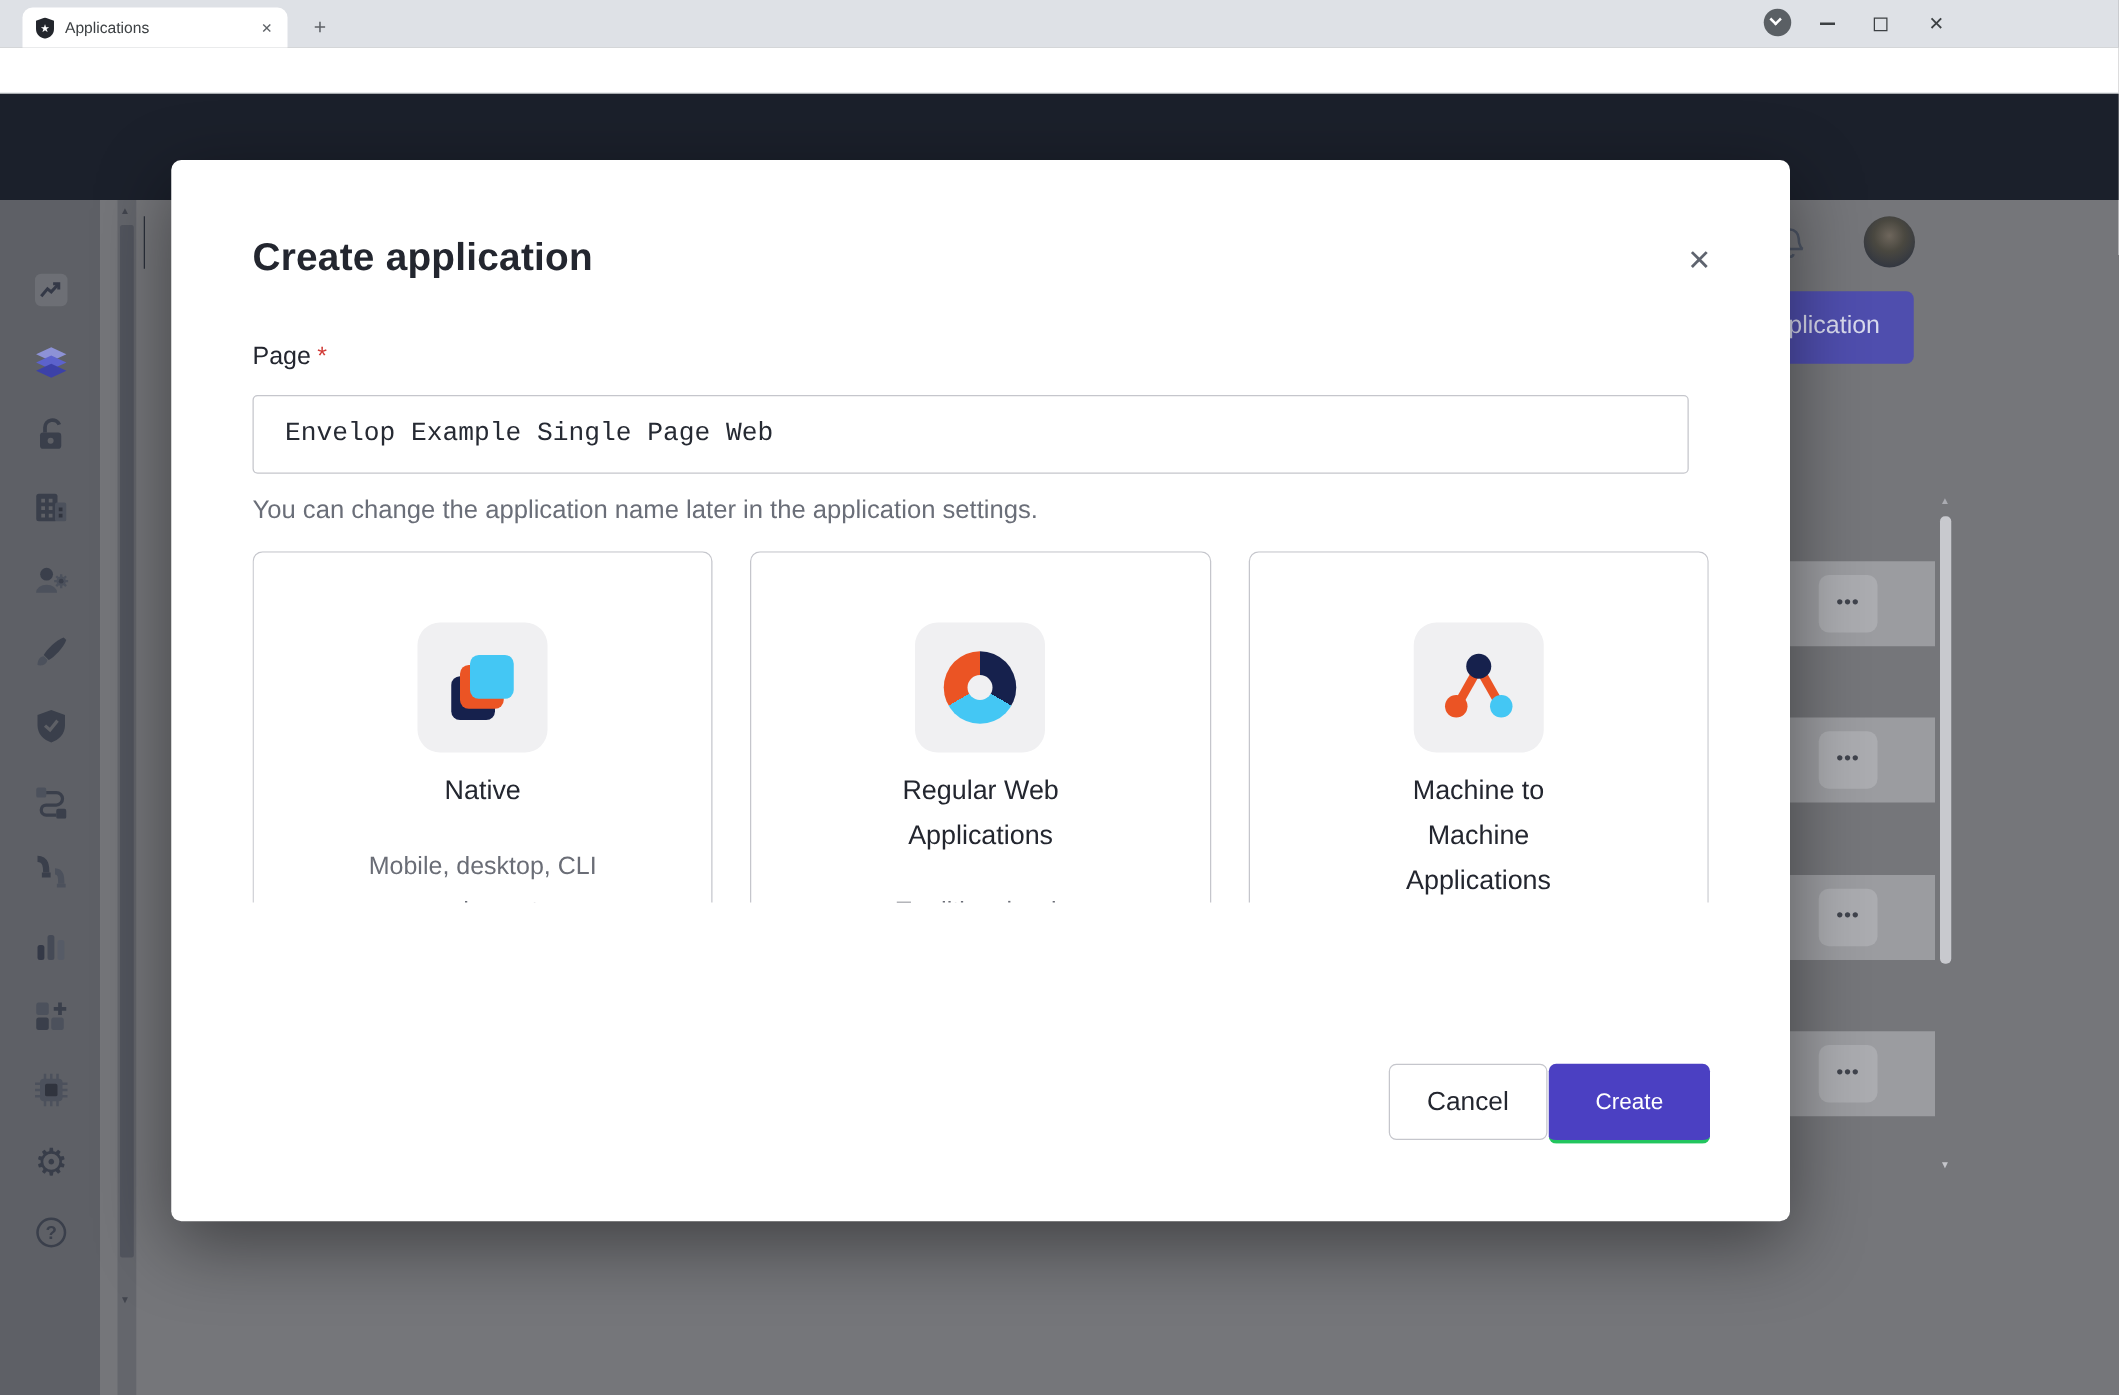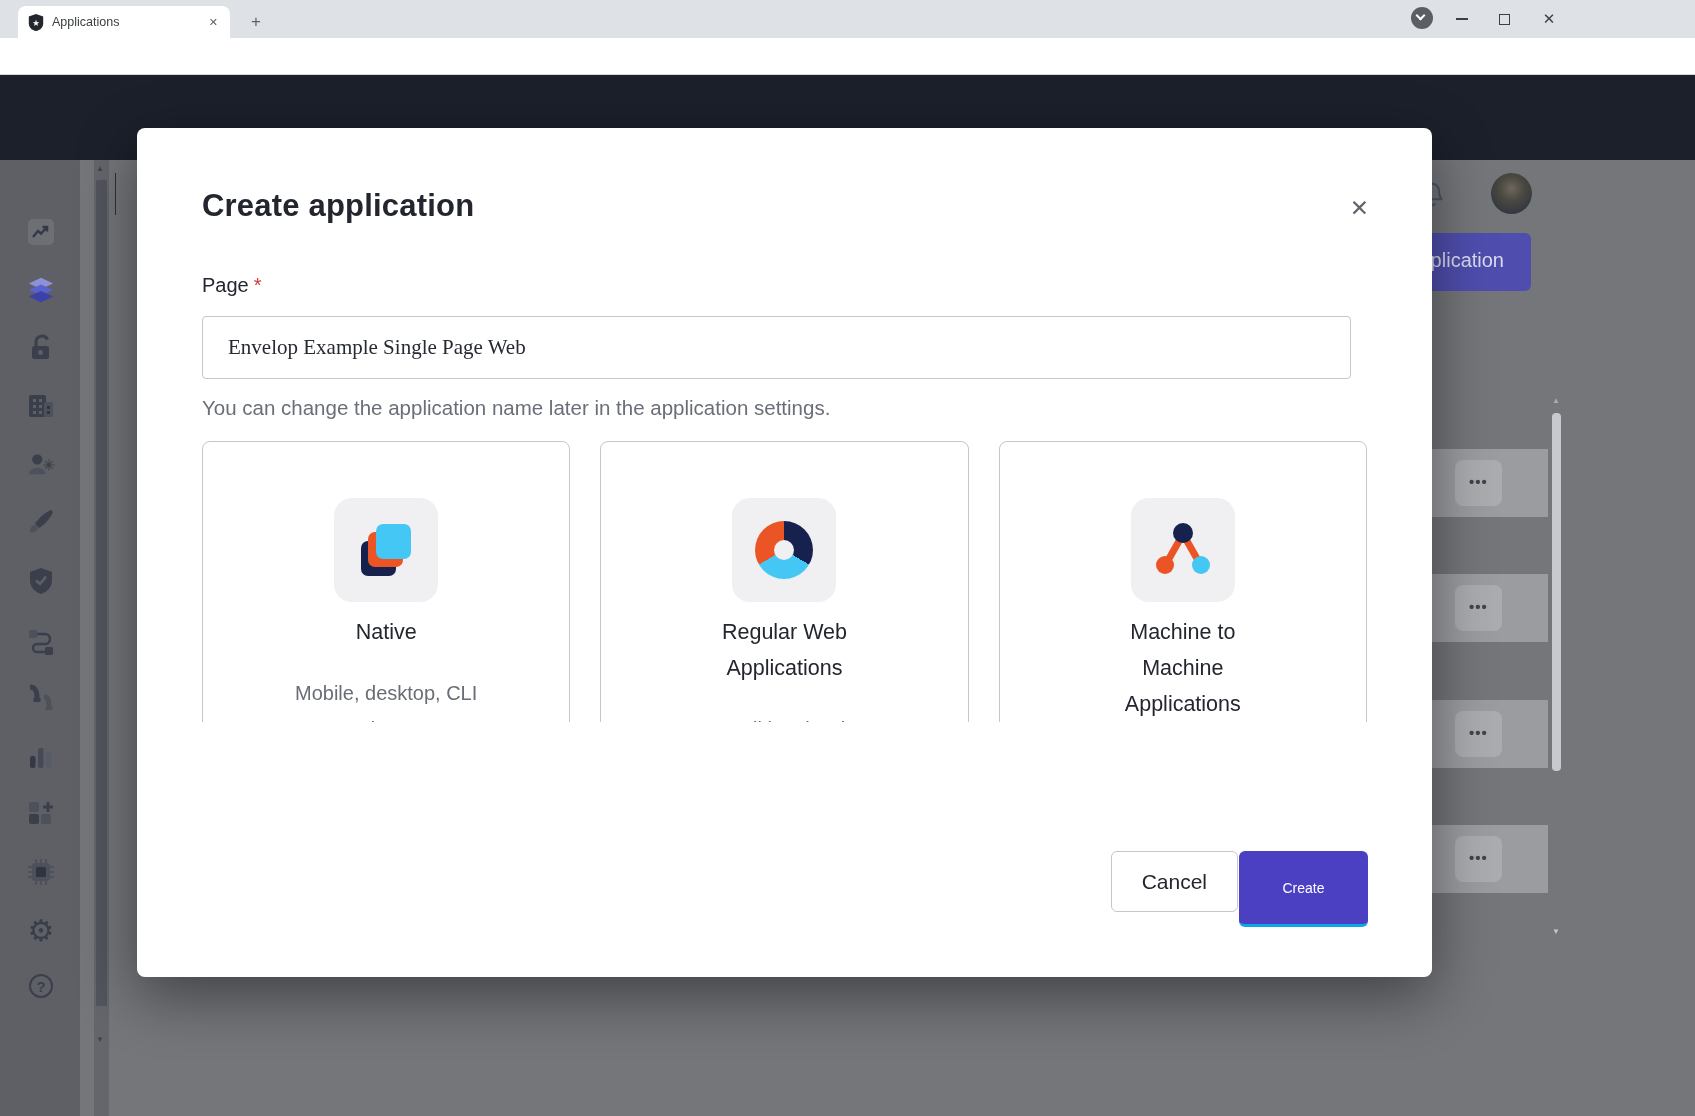--- a/index.html
+++ b/index.html
@@ -72,40 +72,40 @@
   #bg-create-btn span { position:absolute; right:27px; top:16px; color:#d9dbee; font-size:20px; white-space:nowrap; }
   .bg-row { position:absolute; left:1200px; width:348px; height:68px; background:#9b9ca0; }
   .row-menu { position:absolute; left:255px; top:11px; width:47px; height:46px; background:#abacb0; border-radius:8px; color:#40444d; font-size:15px; font-weight:bold; text-align:center; line-height:44px; letter-spacing:1px; }
   #modal { left:137px; top:128px; width:1295px; height:849px; background:#fff; border-radius:8px; box-shadow:0 18px 60px rgba(0,0,0,0.45); }
   #modal-header { display:flex; justify-content:space-between; align-items:center; padding:60px 63px 0 65px; }
   #modal-title { font-size:31px; font-weight:bold; color:#23262f; letter-spacing:0.2px; }
   #modal-close { font-size:23px; color:#5f646f; margin-top:4px; cursor:default; }
   #modal-body { padding:0 65px; }
   #name-row { margin-top:50px; font-size:20px; font-weight:500; color:#23262f; }
   #name-required { color:#d13b37; margin-left:5px; }
-  #name-input { margin-top:19px; width:1149px; height:63px; border:1px solid #c5c6cc; border-radius:4px; font-size:21px; color:#262a33; padding:0 25px; font-family:Liberation Serif, serif; outline:none; display:block; }
+  #name-input { margin-top:19px; width:1149px; height:63px; border:1px solid #c5c6cc; border-radius:4px; font-size:21px; color:#262a33; padding:0 25px; font-family:Liberation Mono, monospace; outline:none; display:block; }
   #name-helper { margin-top:17px; font-size:20.5px; color:#6a6e78; }
   #choose-label { margin-top:48px; font-size:20.5px; color:#23262f; }
   #cards-viewport { margin-top:21px; height:281px; overflow:hidden; }
   #cards { display:flex; gap:30px; }
   .type-card { flex:1; height:400px; border:1px solid #c5c6cc; border-radius:8px; background:#fff; text-align:center; }
   .type-card.selected { border:2px solid #635dff; }
   .icon-tile { width:104px; height:104px; margin:56px auto 0; background:#f0f0f2; border-radius:18px; display:flex; align-items:center; justify-content:center; }
   .type-card.selected .icon-tile { margin-top:55px; }
   .card-title { margin:12px auto 0; max-width:178px; font-size:21.5px; line-height:36px; color:#23262f; }
   .card-desc { margin:25px auto 0; max-width:195px; font-size:20px; line-height:36px; color:#6a6d76; }
   #donut { width:58px; height:58px; border-radius:50%; background:conic-gradient(from 0deg, #16214d 0 120deg, #44c7f4 120deg 240deg, #eb5424 240deg 360deg); position:relative; }
   #donut .hole { position:absolute; left:19px; top:19px; width:20px; height:20px; background:#f0f0f2; border-radius:50%; }
   #modal-scrollbar { left:1413px; top:268px; width:13px; height:540px; }
   #msb-up { position:absolute; left:2px; top:0; font-size:8px; color:#aaabb1; }
   #msb-thumb { position:absolute; left:2px; top:17px; width:9px; height:358px; background:#c8c9ce; border-radius:4px; }
   #msb-down { position:absolute; left:2px; bottom:0; font-size:8px; color:#c5c6cb; }
   #modal-footer { position:absolute; top:723px; right:64px; display:flex; gap:1px; }
   #cancel-btn { min-width:127px; height:61px; background:#fff; border:1px solid #c5c6cc; border-radius:6px; font-size:21px; color:#23262f; padding:0 30px; font-family:"Liberation Sans", sans-serif; }
-  #create-btn { min-width:129px; height:76px; background:#4b40c2; border:none; border-bottom:3px solid #0ea5e9; border-radius:6px; font-size:14px; font-weight:500; color:#fff; padding:0 31px; font-family:"Liberation Sans", sans-serif; }
+  #create-btn { min-width:129px; height:64px; background:#4b40c2; border:none; border-bottom:3px solid #22c55e; border-radius:6px; font-size:18px; font-weight:500; color:#fff; padding:0 31px; font-family:"Liberation Sans", sans-serif; }
 
   svg { display:block; }
 </style>
 </head>
 <body>
 
 <div id="canvas">
 
   <div id="tabstrip" class="abs">
     <div id="tab" class="abs">

